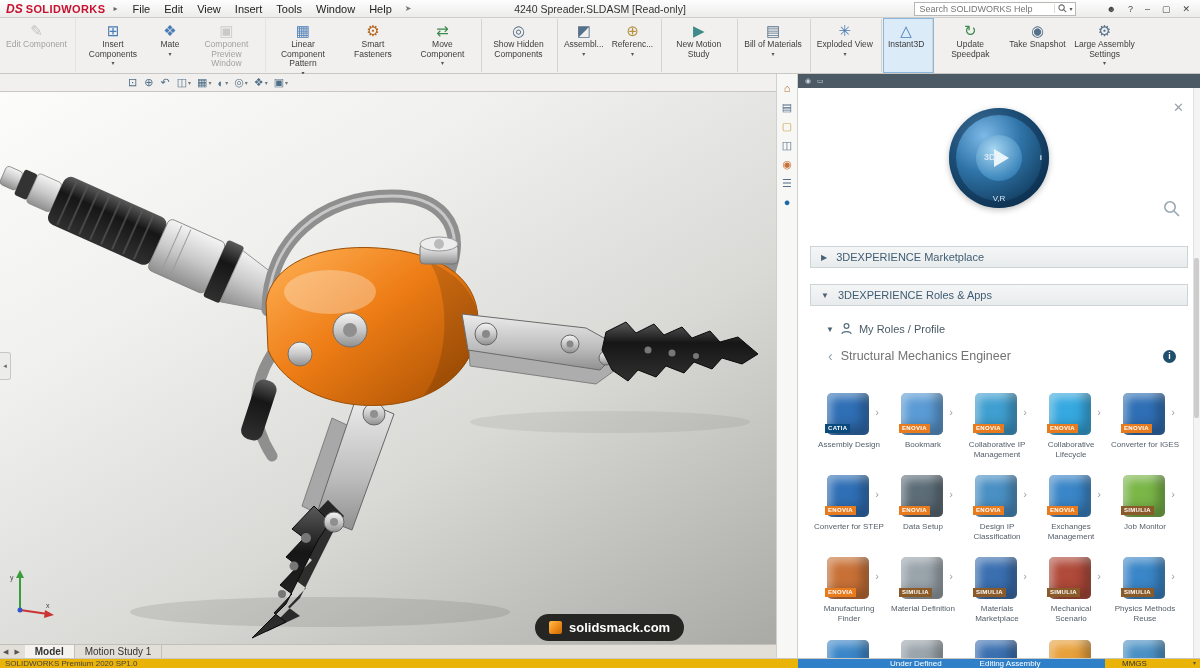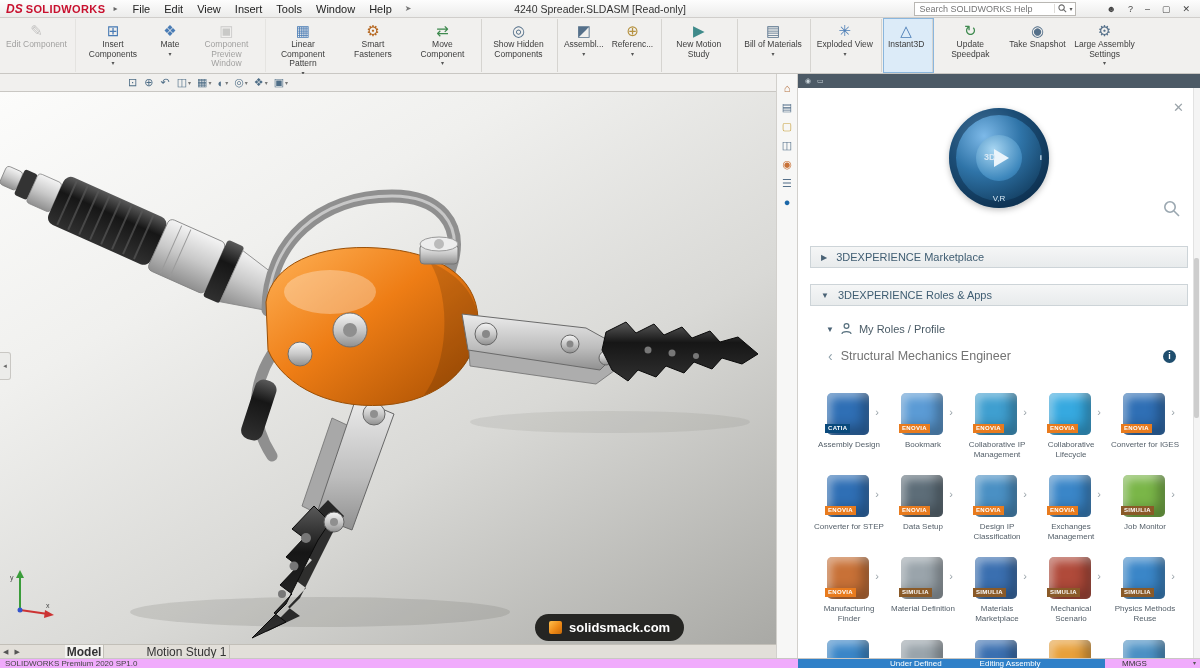--- a/index.html
+++ b/index.html
@@ -56,21 +56,21 @@
   .triad { position:absolute; left:8px; bottom:24px; }
 
   .watermark { position:absolute; left:535px; bottom:3px; background:rgba(26,26,24,.93); border-radius:14px;
     height:27px; display:flex; align-items:center; gap:7px; padding:0 14px; }
   .wm-cube { width:13px; height:13px; border-radius:2px; background:linear-gradient(135deg,#ffc04d,#ee8a17 55%,#c96a08); }
   .wm-text { color:#fff; font-size:13px; font-weight:bold; }
 
   .bottomtabs { height:14px; background:#e2dfd9; border-top:1px solid #c2bfb8; display:flex; align-items:stretch; }
   .bt-nav { font-size:7px; color:#555; display:flex; align-items:center; padding:0 3px; cursor:pointer; }
   .bt-tabs { display:flex; margin-left:2px; }
-  .bt-tab { font-size:12px; color:#333; padding:0 2px; display:flex; align-items:center; border-right:1px solid #c2bfb8; cursor:pointer;margin-left:40px; }
+  .bt-tab { font-size:10px; color:#333; padding:0 10px; display:flex; align-items:center; border-right:1px solid #c2bfb8; cursor:pointer; }
   .bt-tab.active { background:#f4f3f0; font-weight:bold; }
 
   
   .sidestrip { width:22px; background:#f7f7f6; border-left:1px solid #d2d0cc; border-right:1px solid #d2d0cc;
     display:flex; flex-direction:column; align-items:center; padding-top:8px; gap:7px; }
   .strip-ic { font-size:11px; line-height:12px; cursor:pointer; }
 
   
   .panel { flex:1; display:flex; flex-direction:column; background:#fff; }
   .panel-header { height:14px; background:#4c5a66; display:flex; align-items:center; color:#e9eef1; font-size:9px; padding:0 4px; }
@@ -115,21 +115,21 @@
     box-shadow:inset -7px -9px 12px rgba(0,0,0,.30), inset 4px 5px 8px rgba(255,255,255,.45); }
   .app .badge { position:absolute; left:-2px; bottom:4px; font-size:6px; font-weight:bold; color:#fff;
     padding:1px 3px; line-height:7px; letter-spacing:.3px; }
   .app .chev { position:absolute; right:-8px; top:13px; color:#98a2a8; font-size:11px; }
   .app .albl { margin-top:3px; font-size:8px; line-height:1.2; color:#55606a; text-align:center; min-height:19px; max-width:70px; }
 
   .panel-scroll { position:absolute; right:0; top:0; bottom:0; width:7px; background:#f4f4f4; border-left:1px solid #e2e2e2; }
   .panel-thumb { position:absolute; right:1px; top:170px; width:5px; height:160px; background:#cdcdcd; border-radius:2px; }
 
   
-  .statusbar { height:10px; background:#f0abfc; border-top:1px solid #c9c7c3; position:relative; font-size:8px; }
+  .statusbar { height:10px; background:#eab308; border-top:1px solid #c9c7c3; position:relative; font-size:8px; }
   .sb-left { position:absolute; left:5px; top:0; line-height:9px; color:#444; }
   .sb-blue { position:absolute; left:798px; top:0; bottom:0; width:307px; background:#2f80c8; color:#fff;
     display:flex; align-items:center; gap:38px; padding-left:92px; line-height:9px; }
   .sb-units { position:absolute; left:1122px; top:0; line-height:9px; color:#333; cursor:pointer; }
   .sb-caret { position:absolute; right:4px; top:0; line-height:9px; font-size:6px; color:#555; cursor:pointer; }
 </style>
 </head>
 <body>
 
 <div class="titlebar">

